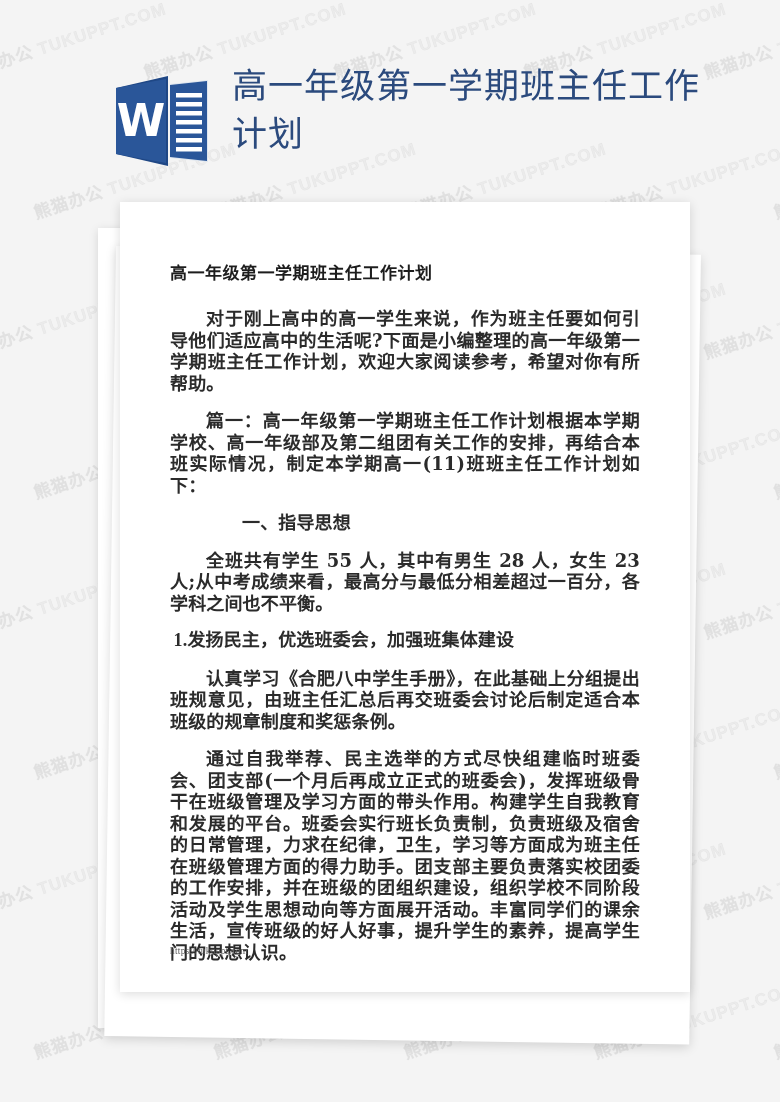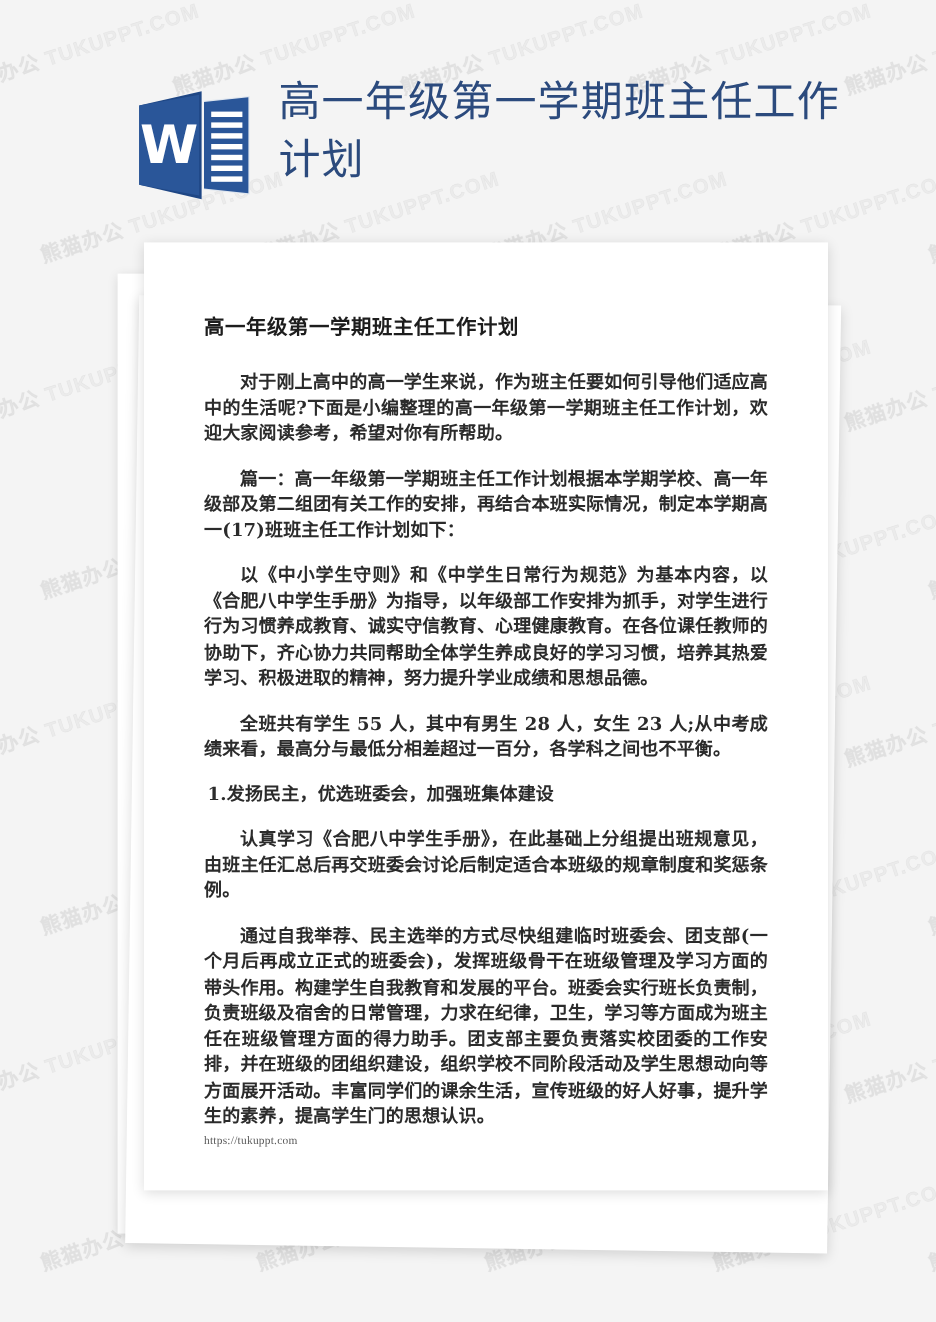--- a/index.html
+++ b/index.html
@@ -124,37 +124,38 @@
   }
   #doc-title {
     font-size: 17px;
     font-weight: 600;
     letter-spacing: 0.5px;
     color: #1d1d1d;
     margin: 0 0 22px 0;
     line-height: 26px;
   }
   .para {
-    font-size: 15px;
+    font-size: 18px;
     line-height: 21.5px;
     text-align: justify;
     text-justify: inter-ideograph;
     margin: 16px 0 11px 0;
     letter-spacing: 0.15px;
     color: #2b2b2b;
     font-weight: 600;
   }
   .para.indent { text-indent: 2em; }
   .para.heading {
     text-indent: 4em;
     font-weight: 700;
   }
   .para.subheading {
     text-indent: 0.2em;
     font-weight: 700;
+    font-family: Liberation Serif, serif;
   }
 
   #doc-footer-url {
     position: absolute;
     left: 50px;
     bottom: 36px;
     font-family: Liberation Serif, serif;
     font-size: 9.5px;
     color: #5a5a5a;
     letter-spacing: 0.2px;
@@ -236,21 +237,21 @@
     </svg>
   </div>
 
   <div id="header-title">高一年级第一学期班主任工作计划</div>
 </div>
 
 <div id="doc-content">
   <h1 id="doc-title">高一年级第一学期班主任工作计划</h1>
   <div id="doc-paragraphs">
       <div class="para indent">对于刚上高中的高一学生来说，作为班主任要如何引导他们适应高中的生活呢?下面是小编整理的高一年级第一学期班主任工作计划，欢迎大家阅读参考，希望对你有所帮助。</div>
-      <div class="para indent">篇一：高一年级第一学期班主任工作计划根据本学期学校、高一年级部及第二组团有关工作的安排，再结合本班实际情况，制定本学期高一(17)班班主任工作计划如下：</div>
-      <div class="para indent">以《中小学生守则》和《中学生日常行为规范》为基本内容，以《合肥八中学生手册》为指导，以年级部工作安排为抓手，对学生进行行为习惯养成教育、诚实守信教育、心理健康教育。在各位课任教师的协助下，齐心协力共同帮助全体学生养成良好的学习习惯，培养其热爱学习、积极进取的精神，努力提升学业成绩和思想品德。</div>
+      <div class="para indent">篇一：高一年级第一学期班主任工作计划根据本学期学校、高一年级部及第二组团有关工作的安排，再结合本班实际情况，制定本学期高一(11)班班主任工作计划如下：</div>
+      <div class="para heading">一、指导思想</div>
       <div class="para indent">全班共有学生 55 人，其中有男生 28 人，女生 23 人;从中考成绩来看，最高分与最低分相差超过一百分，各学科之间也不平衡。</div>
       <div class="para subheading">1.发扬民主，优选班委会，加强班集体建设</div>
       <div class="para indent">认真学习《合肥八中学生手册》，在此基础上分组提出班规意见，由班主任汇总后再交班委会讨论后制定适合本班级的规章制度和奖惩条例。</div>
       <div class="para indent">通过自我举荐、民主选举的方式尽快组建临时班委会、团支部(一个月后再成立正式的班委会)，发挥班级骨干在班级管理及学习方面的带头作用。构建学生自我教育和发展的平台。班委会实行班长负责制，负责班级及宿舍的日常管理，力求在纪律，卫生，学习等方面成为班主任在班级管理方面的得力助手。团支部主要负责落实校团委的工作安排，并在班级的团组织建设，组织学校不同阶段活动及学生思想动向等方面展开活动。丰富同学们的课余生活，宣传班级的好人好事，提升学生的素养，提高学生门的思想认识。</div>
     </div>
   <div id="doc-footer-url">https://tukuppt.com</div>
 </div>
 
 </body></html>

